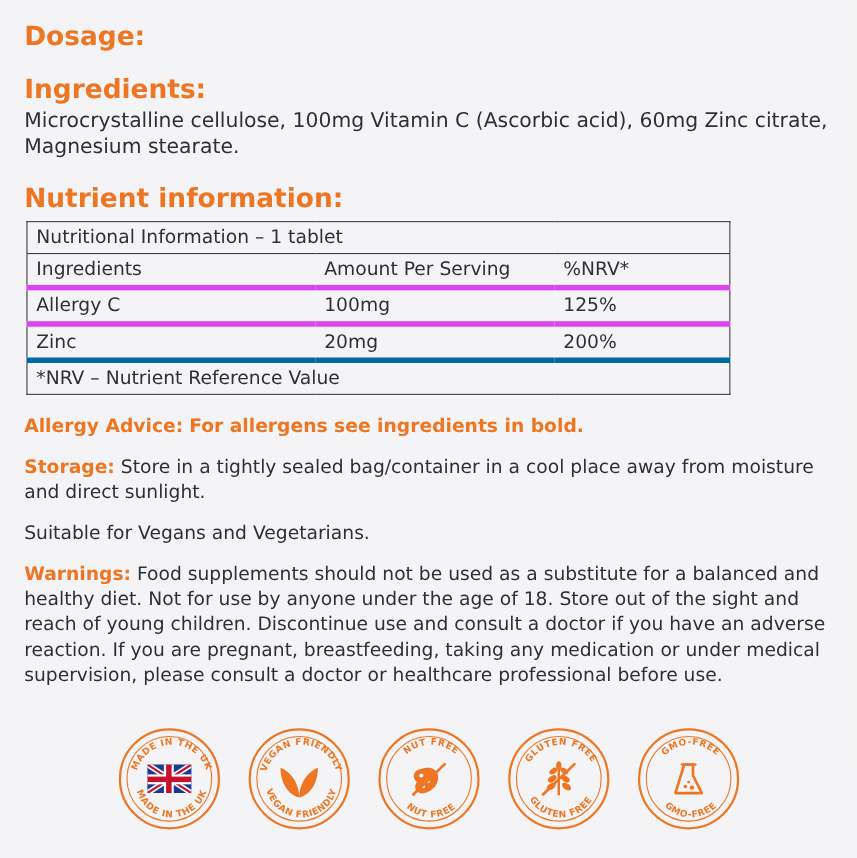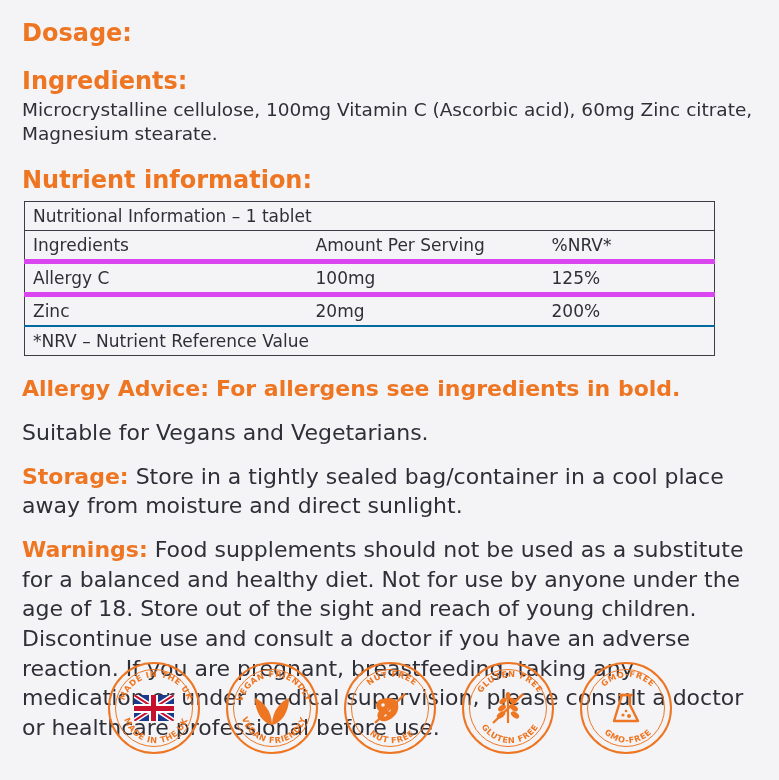--- a/index.html
+++ b/index.html
@@ -35,28 +35,28 @@
     color: #2f2f38;
   }
   .block {
     margin-bottom: 14px;
   }
   .inline-head {
     color: #ee7623;
     font-weight: bold;
   }
   .inline-para {
-    font-size: 22px;
+    font-size: 17px;
     line-height: 1.35;
     margin: 0 0 14px 0;
     color: #2f2f38;
   }
   
   .nutri-table {
-    width: 691px;
+    width: 640px;
     border: 1.5px solid #3d3d46;
     border-collapse: collapse;
     margin: 6px 0 18px 2px;
     font-size: 17px;
     color: #2f2f38;
   }
   .nutri-table td {
     padding: 3px 8px;
     vertical-align: middle;
     line-height: 1.3;
@@ -64,21 +64,21 @@
   .row-sep td {
     border-bottom: 5px solid #d946ef;
   }
   .col-a { width: 300px; }
   .col-b { width: 250px; }
   .col-c { width: 173px; }
   .title-row td {
     border-bottom: 1px solid #3d3d46;
   }
   .footnote-row td {
-    border-top: 2px solid #0369a1;
+    border-top: 5px solid #0369a1;
   }
   
   .badges {
     position: absolute;
     left: 0;
     right: 0;
     bottom: 26px;
     display: flex;
     justify-content: center;
     gap: 26px;
@@ -223,26 +223,26 @@
         </tr>
       </tbody>
     </table>
   </div>
 
   <p class="inline-para">
     <span class="inline-head">Allergy Advice:</span>
     <span class="inline-head">For allergens see ingredients in bold.</span>
   </p>
 
-  <p class="inline-para">Suitable for Vegans and Vegetarians.</p>
-
   <p class="inline-para">
     <span class="inline-head">Storage:</span>
     <span>Store in a tightly sealed bag/container in a cool place away from moisture and direct sunlight.</span>
   </p>
+
+  <p class="inline-para">Suitable for Vegans and Vegetarians.</p>
 
   <p class="inline-para">
     <span class="inline-head">Warnings:</span>
     <span>Food supplements should not be used as a substitute for a balanced and healthy diet. Not for use by anyone under the age of 18. Store out of the sight and reach of young children. Discontinue use and consult a doctor if you have an adverse reaction. If you are pregnant, breastfeeding, taking any medication or under medical supervision, please consult a doctor or healthcare professional before use.</span>
   </p>
 
   <div class="badges">
 
     <div class="badge">
       <div class="inner-circle"></div>

